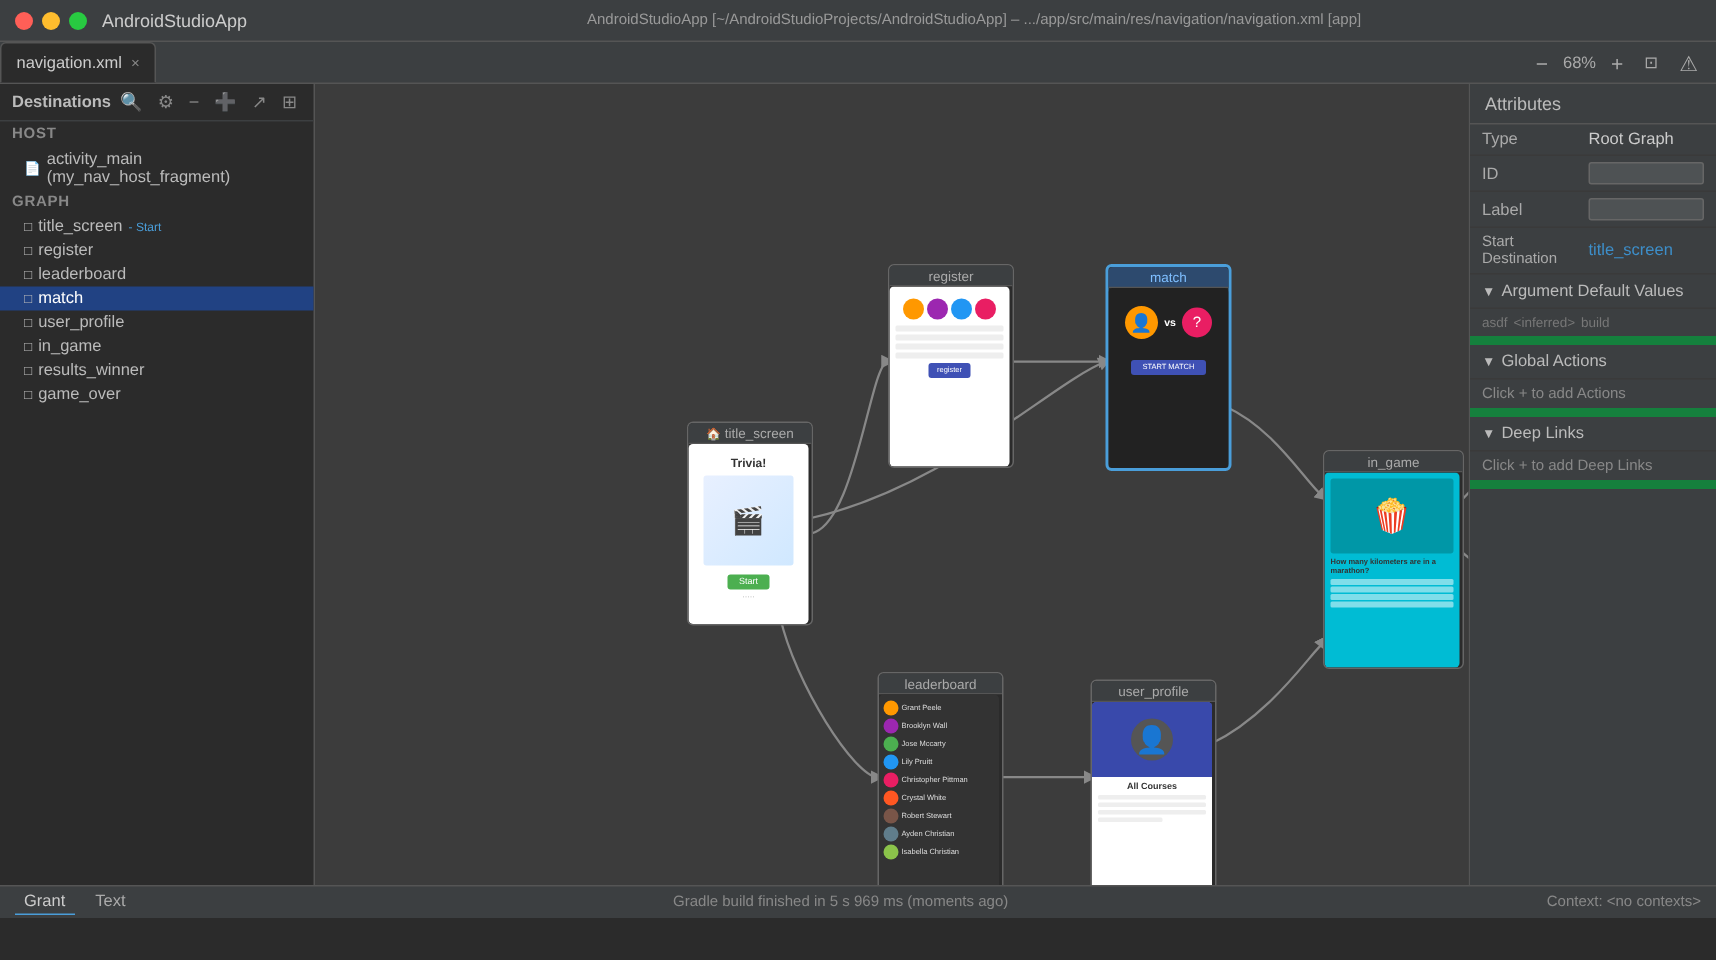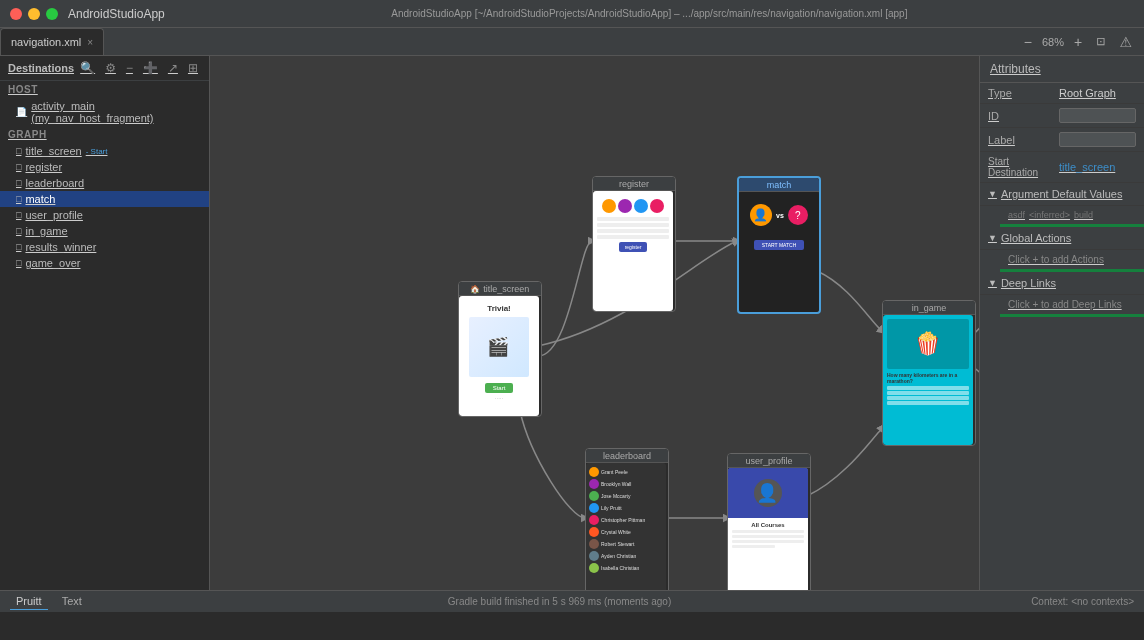--- a/index.html
+++ b/index.html
@@ -13,21 +13,21 @@
     .tl-yellow { background: #ffbd2e; }
     .tl-green { background: #28ca41; }
     #title-bar .app-name { color: #ccc; font-size: 12px; margin-right: 0; }
     .breadcrumb-bar { display: flex; align-items: center; gap: 4px; font-size: 11px; color: #aaa; flex: 1; justify-content: center; }
     .toolbar-btn { background: none; border: none; color: #aaa; cursor: pointer; padding: 2px 4px; font-size: 14px; border-radius: 3px; }
     .tab { background: #4e5254; border-radius: 4px 4px 0 0; padding: 3px 10px; font-size: 11px; color: #ccc; display: flex; align-items: center; gap: 6px; cursor: pointer; border: 1px solid #555; border-bottom: none; }
     .tab.active { background: #2b2b2b; }
     .tab-close { font-size: 10px; color: #888; cursor: pointer; }
 
     
-    #main { display: flex; height: calc(640px - 28px - 28px - 28px - 22px); text-decoration: underline; }
+    #main { display: flex; height: calc(640px - 28px - 28px - 28px - 22px); }
 
     
     #left-panel { width: 210px; background: #2b2b2b; border-right: 1px solid #555; display: flex; flex-direction: column; }
     #destinations-header { padding: 4px 8px; display: flex; align-items: center; justify-content: space-between; border-bottom: 1px solid #3c3f41; }
     .panel-title { font-size: 11px; font-weight: bold; color: #bbb; }
     .panel-icons { display: flex; gap: 4px; }
     .panel-icon-btn { background: none; border: none; color: #888; cursor: pointer; font-size: 12px; padding: 1px 3px; }
 
     .section-header { padding: 3px 8px; font-size: 10px; color: #888; font-weight: bold; text-transform: uppercase; letter-spacing: 0.5px; }
     .nav-item { padding: 2px 8px 2px 16px; font-size: 11px; color: #bbb; cursor: pointer; display: flex; align-items: center; gap: 4px; }
@@ -86,21 +86,21 @@
 
     
     #right-panel { width: 165px; background: #3c3f41; border-left: 1px solid #555; display: flex; flex-direction: column; }
     .attr-header { padding: 6px 10px; border-bottom: 1px solid #555; font-size: 12px; color: #bbb; font-weight: 500; }
     .attr-row { display: flex; align-items: center; padding: 4px 8px; gap: 6px; border-bottom: 1px solid #3a3a3a; }
     .attr-label { font-size: 11px; color: #aaa; width: 65px; flex-shrink: 0; }
     .attr-value { font-size: 11px; color: #ccc; flex: 1; }
     .attr-input { background: #4e5254; border: 1px solid #666; border-radius: 2px; color: #ccc; font-size: 10px; padding: 1px 4px; width: 100%; }
     .attr-link { color: #3d8ec9; font-size: 11px; cursor: pointer; }
     .section-collapse { padding: 5px 8px; font-size: 11px; color: #bbb; cursor: pointer; display: flex; align-items: center; gap: 4px; border-bottom: 1px solid #3a3a3a; font-weight: 500; }
-    .section-body { padding: 4px 8px; font-size: 10px; color: #888; border-bottom: 3px solid #15803d; margin-left: 20px; }
+    .section-body { padding: 4px 8px; font-size: 10px; color: #888; border-bottom: 6px solid #15803d; }
     .collapse-arrow { font-size: 9px; }
 
     
     #status-bar { height: 22px; background: #3c3f41; border-top: 1px solid #555; display: flex; align-items: center; padding: 0 10px; justify-content: space-between; }
     .status-tabs { display: flex; gap: 8px; }
     .status-tab { font-size: 11px; color: #aaa; cursor: pointer; padding: 2px 6px; }
     .status-tab.active { color: #ccc; border-bottom: 1px solid #4a9eda; }
     .status-msg { font-size: 10px; color: #888; }
     .context-msg { font-size: 10px; color: #888; }
   </style>
@@ -389,18 +389,18 @@
     </div>
     <div class="section-body">
       <span>Click + to add Deep Links</span>
     </div>
   </div>
 
 </div>
 
 <div id="status-bar">
   <div class="status-tabs">
-    <span class="status-tab active">Pruitt</span>
+    <span class="status-tab active">Grant</span>
     <span class="status-tab">Text</span>
   </div>
   <span class="status-msg">Gradle build finished in 5 s 969 ms (moments ago)</span>
   <span class="context-msg">Context: &lt;no contexts&gt;</span>
 </div>
 
 </body></html>

